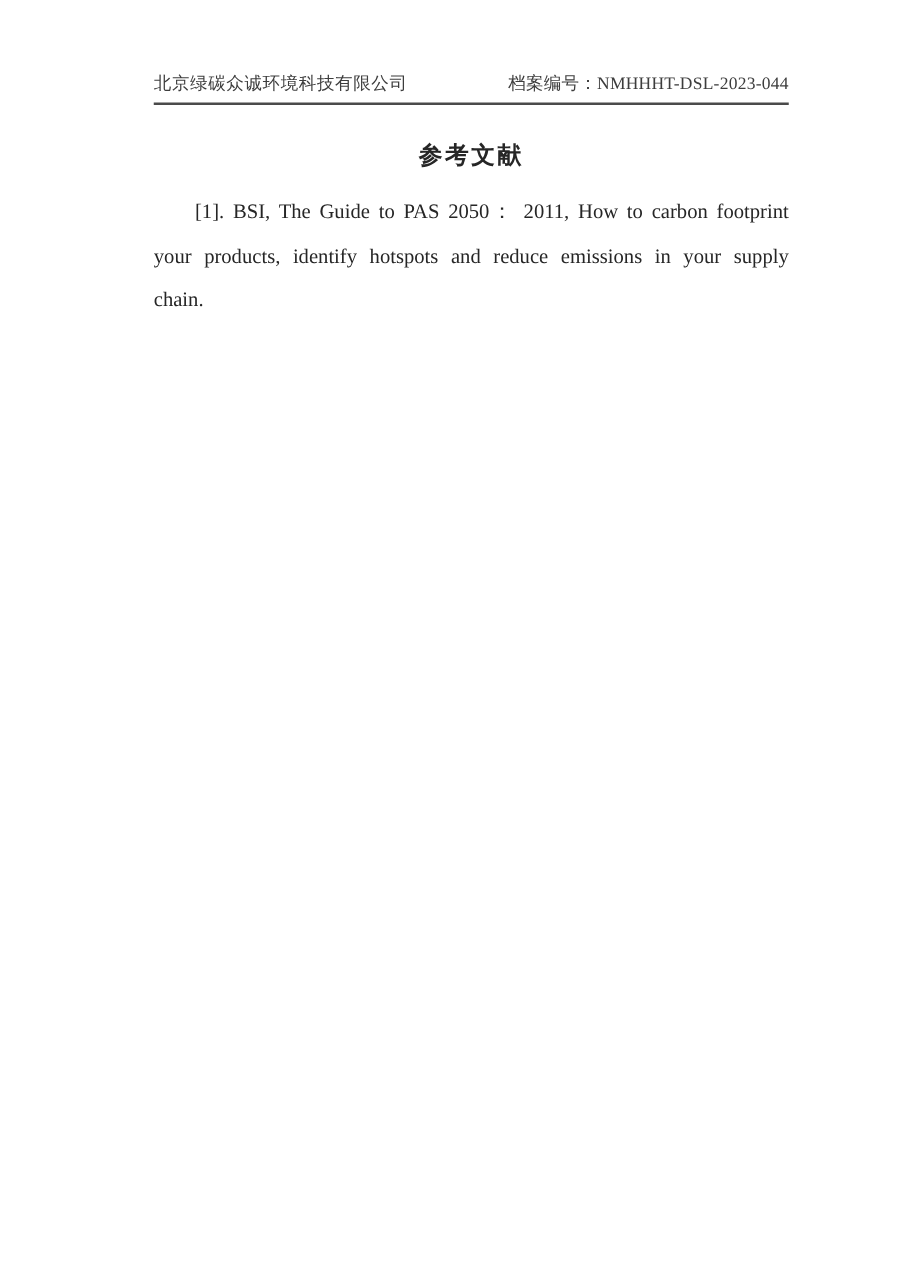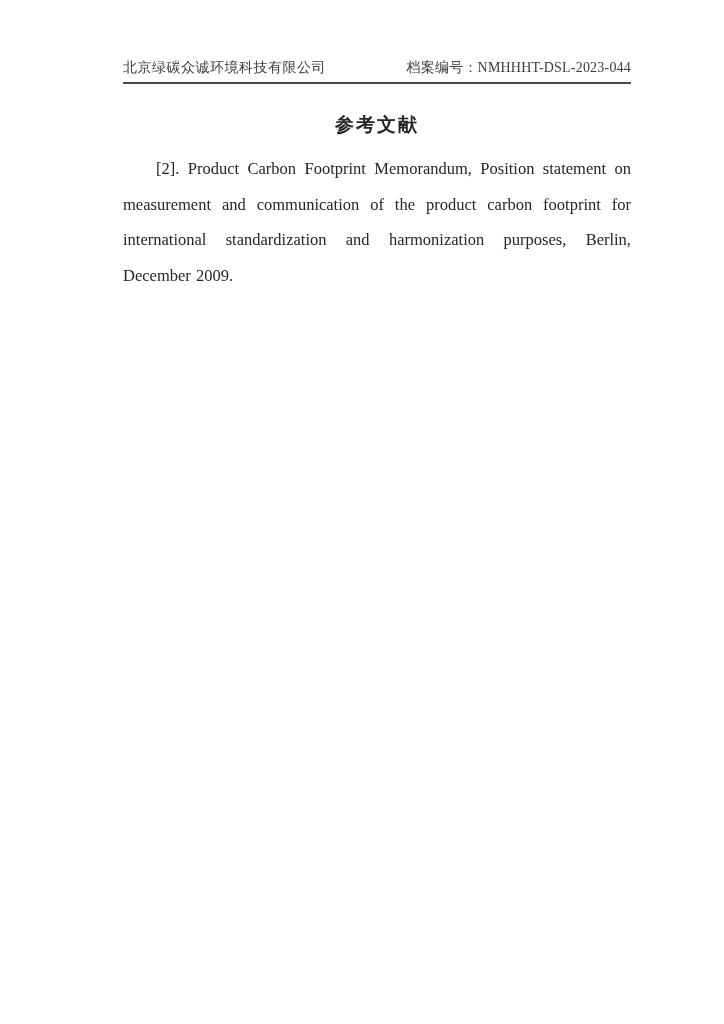--- a/index.html
+++ b/index.html
@@ -87,20 +87,20 @@
     <span>北京绿碳众诚环境科技有限公司</span>
     <span class="doc-number">
       <span>档案编号：</span>
       <span>NMHHHT-DSL-2023-044</span>
     </span>
   </div>
 
   <div class="page-title">参考文献</div>
 
   <div class="references">
-    <p>[2]. Product Carbon Footprint Memorandum, Position statement on measurement and communication of the product carbon footprint for international standardization and harmonization purposes, Berlin, December 2009.</p>
+    <p>[1]. BSI, The Guide to PAS 2050： 2011, How to carbon footprint your products, identify hotspots and reduce emissions in your supply chain.</p>
   </div>
 
   <div class="page-footer">
     <span>22</span>
   </div>
 
 </div>
 
 </body></html>

